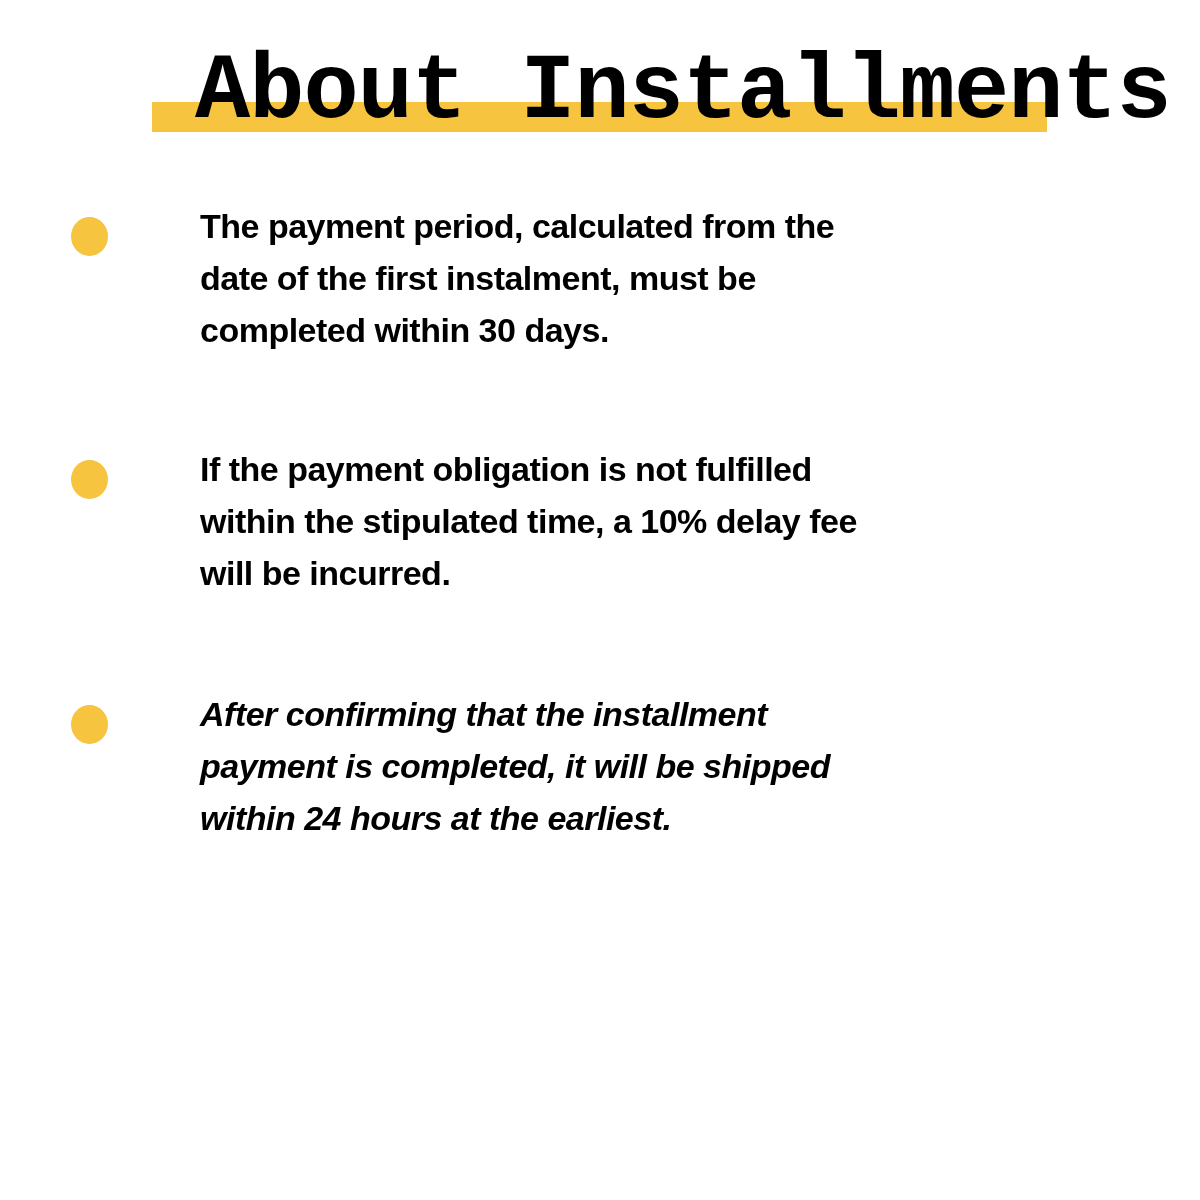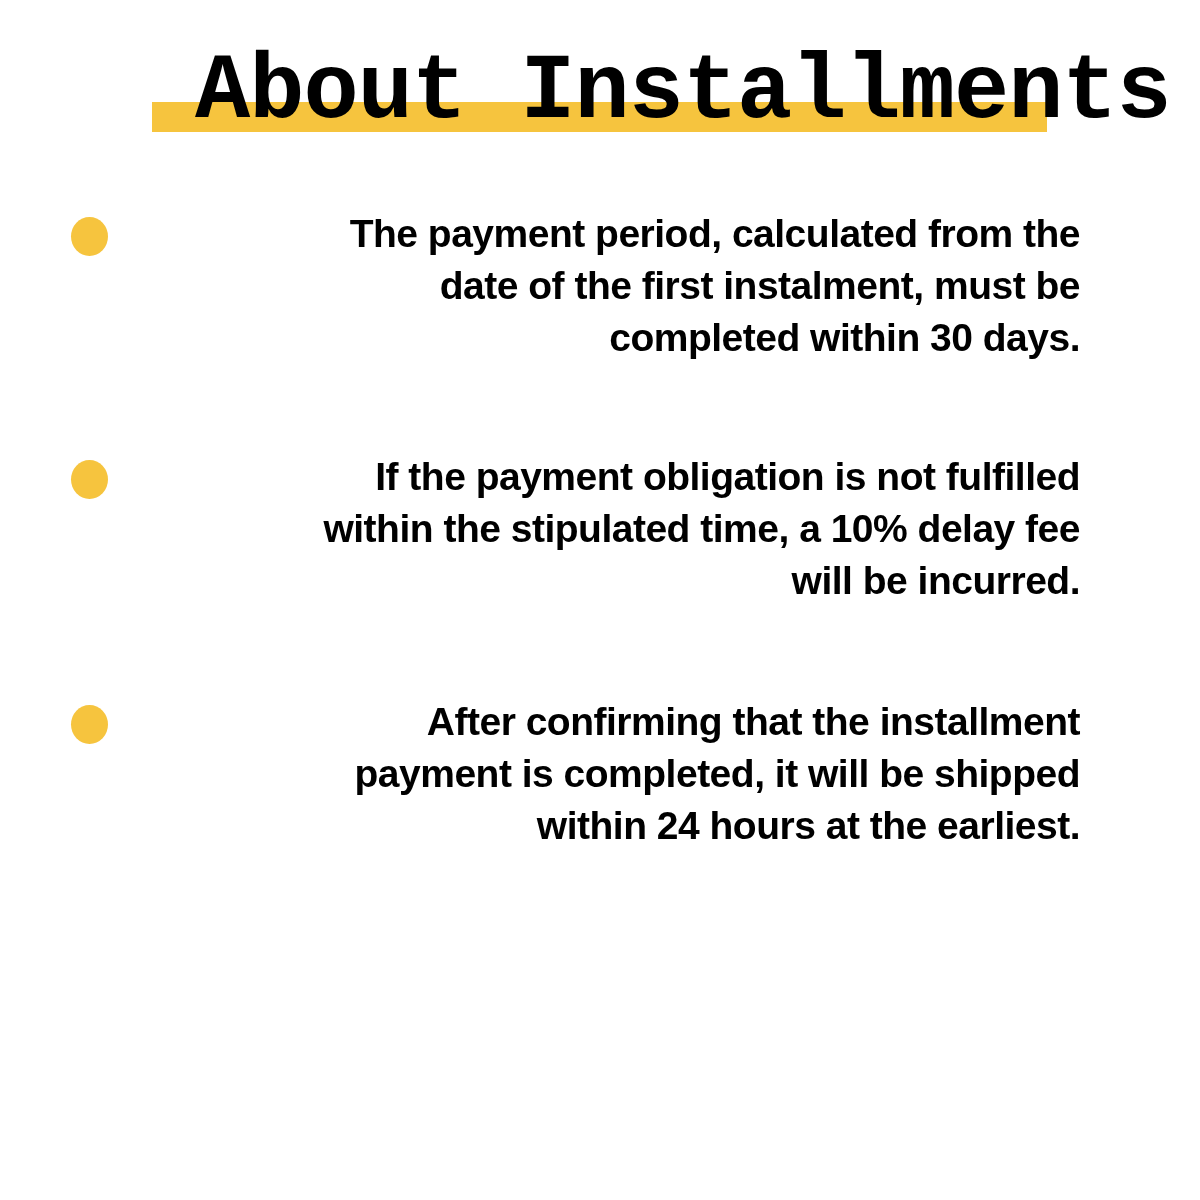--- a/index.html
+++ b/index.html
@@ -46,43 +46,42 @@
     height: 1200px;
   }
   .item {
     position: absolute;
     left: 0;
     width: 1200px;
     height: 170px;
   }
   .item-1 { top: 200px; }
   .item-2 { top: 443px; padding-left: 32px; }
-  .item-3 { top: 688px; }
+  .item-3 { top: 688px; font-style: italic; }
   .item-4 { top: 956px; }
   .dot {
     position: absolute;
     left: 71px;
     top: 17px;
     width: 37px;
     height: 39px;
     border-radius: 50%;
     background: #F6C43E;
   }
   .item-text {
     position: absolute;
     left: 200px;
-    top: 8px;
+    top: 0;
     width: 880px;
-    font-size: 39px;
+    font-size: 34px;
     font-weight: bold;
     line-height: 52px;
     letter-spacing: -0.5px;
     white-space: pre-line;
     color: #000000;
-    text-align: right;
   }
 </style>
 </head>
 <body>
 
 <div class="title-bar"></div>
 <h1 class="page-title">About Installments</h1>
 
 <div class="bullet-list">
 

